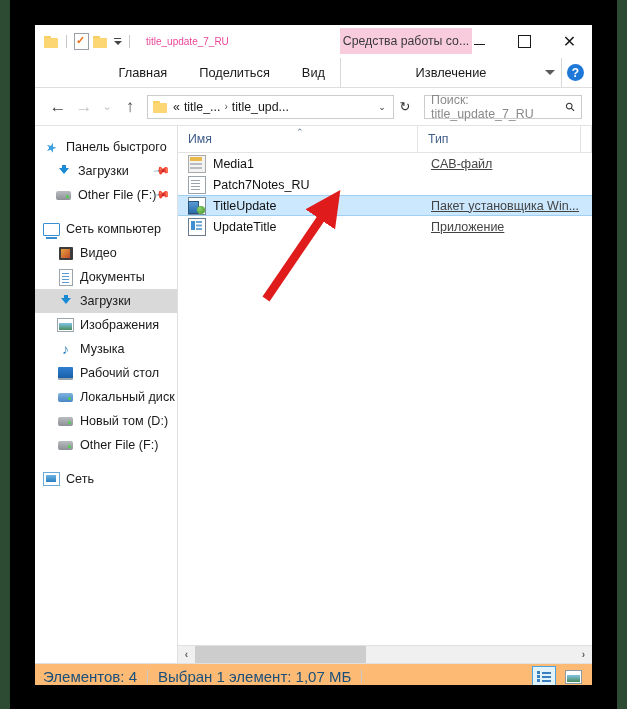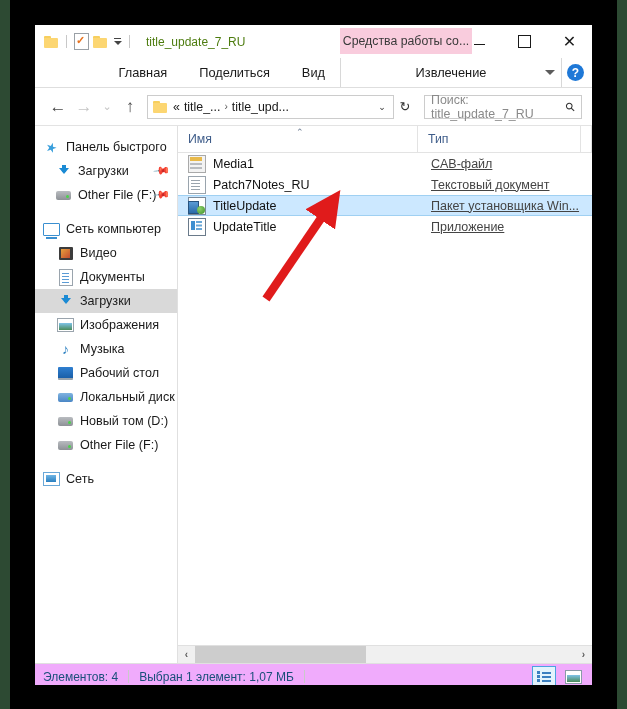--- a/index.html
+++ b/index.html
@@ -115,22 +115,22 @@
     margin-bottom: 2px;
   }
   .qat-dd {
     display: flex;
     flex-direction: column;
     align-items: center;
     justify-content: center;
     height: 14px;
   }
   .win-title {
-    font-size: 12px;
-    color: #4d7c0f;
+    font-size: 10px;
+    color: #ec4899;
     margin-left: 9px;
     white-space: nowrap;
   }
   .ctx-tab-label {
     position: absolute;
     left: 305px;
     top: 3px;
     width: 132px;
     height: 26px;
     background: #f9ccdd;
@@ -654,26 +654,26 @@
     position: absolute;
     left: 0; top: 0;
     width: 45%;
     height: 17px;
     background: #cdcdcd;
   }
 
   
   .statusbar {
     height: 25px;
-    background: #f0abfc;
+    background: #fdba74;
     border-top: 1px solid #e0e0e0;
     display: flex;
     align-items: center;
     padding: 0 8px;
-    font-size: 12px;
+    font-size: 15px;
     color: #1a4f7a;
     position: relative;
   }
   .st-sep {
     width: 1px;
     height: 13px;
     background: #c9c9c9;
     margin: 0 10px;
   }
   .view-btns {
@@ -927,21 +927,20 @@
             <span>Media1</span>
           </div>
           <div class="cell-type">CAB-файл</div>
         </div>
 
         <div class="row">
           <div class="cell-name">
             <span class="file-ico ico-txt"></span>
             <span>Patch7Notes_RU</span>
           </div>
-          <div class="cell-type">Текстовый документ</div>
         </div>
 
         <div class="row selected">
           <div class="cell-name">
             <span class="file-ico ico-msi"></span>
             <span>TitleUpdate</span>
           </div>
           <div class="cell-type">Пакет установщика Win...</div>
         </div>
 

